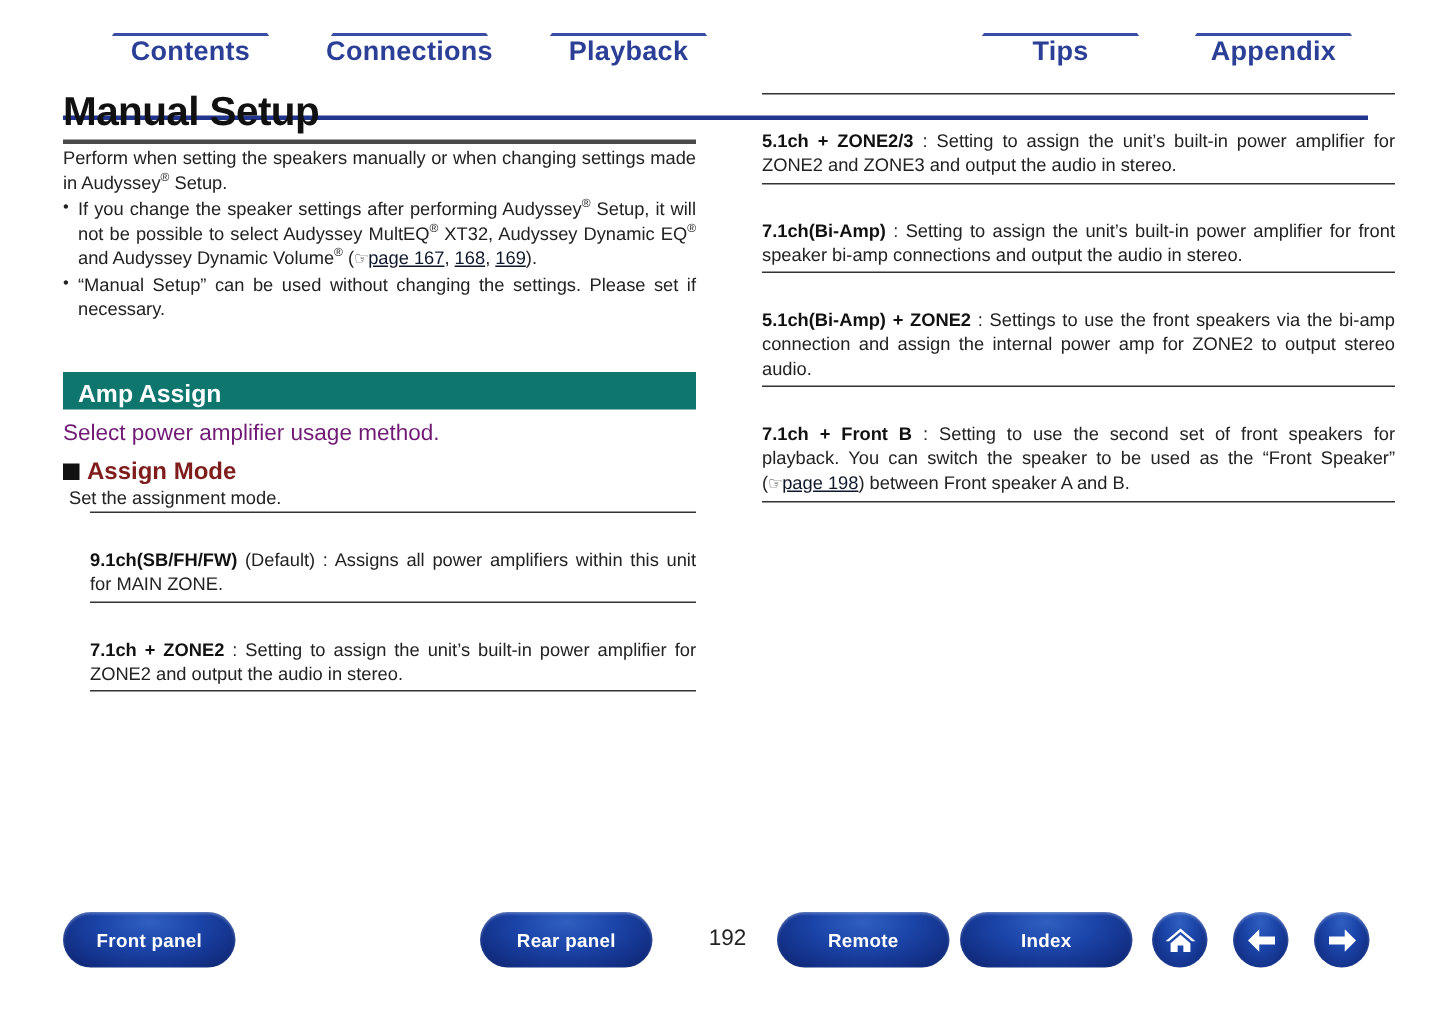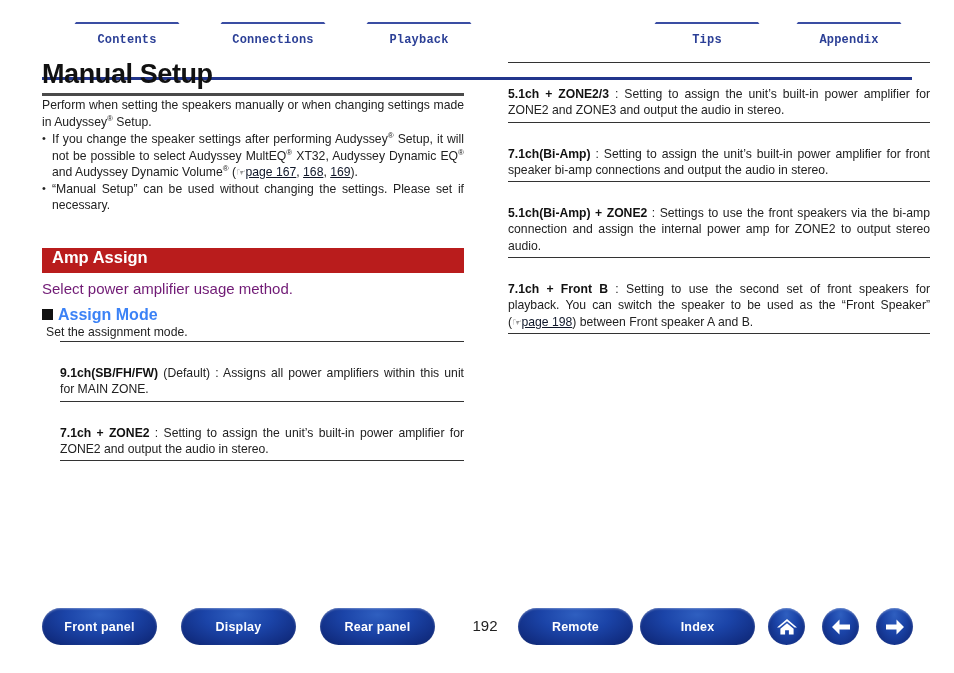--- a/index.html
+++ b/index.html
@@ -31,34 +31,32 @@
     width: 870px;
     height: 3px;
     background: #22358c;
   }
   .tab {
     position: absolute;
     top: 0;
     height: 36px;
     box-sizing: border-box;
     display: flex;
-    align-items: center;
     justify-content: center;
-    font-size: 12px;
+    font-size: 18px;
     font-weight: bold;
     letter-spacing: .2px;
     color: #2b3f96;
     border: 2px solid #3a4da3;
     border-bottom: none;
     border-radius: 26px 26px 0 0;
     background: #ffffff;
     
     clip-path: polygon(5% 100%, 20% 0%, 80% 0%, 95% 100%);
     padding-bottom: 2px;
-    font-family: Liberation Mono, monospace;
   }
   .tab.active {
     background: #1f3590;
     color: #ffffff;
     border-color: #1f3590;
   }
   .tab-contents    { left: 42px;  width: 170px; }
   .tab-connections { left: 188px; width: 170px; }
   .tab-playback    { left: 334px; width: 170px; }
   .tab-settings    { left: 480px; width: 170px; }
@@ -141,23 +139,23 @@
     color: #0f172a;
   }
 
   
   .section-bar {
     position: absolute;
     left: 42px;
     top: 248px;
     width: 422px;
     height: 25px;
-    background: #b91c1c;
+    background: #0f766e;
     display: flex;
-    align-items: flex-start;
+    align-items: flex-end;
     padding-left: 10px;
     box-sizing: border-box;
   }
   .section-bar .label {
     font-size: 16.5px;
     font-weight: bold;
     color: #ffffff;
     letter-spacing: 0px;
   }
   .section-intro {
@@ -176,21 +174,21 @@
     left: 42px;
     top: 305px;
     width: 422px;
   }
   .sub-heading {
     display: flex;
     align-items: center;
     gap: 5px;
     font-size: 16px;
     font-weight: bold;
-    color: #3b82f6;
+    color: #7f1d1d;
     line-height: 19px;
   }
   .sub-heading .sq {
     width: 11px;
     height: 11px;
     background: #111;
     display: inline-block;
     flex: 0 0 auto;
   }
   .sub-desc {
@@ -385,23 +383,20 @@
       </p>
     </div>
 
   </div>
 </div>
 
 <div class="footer">
   <div class="pill pill-front">
       <span>Front panel</span>
     </div>
-  <div class="pill pill-display">
-      <span>Display</span>
-    </div>
   <div class="pill pill-rear">
       <span>Rear panel</span>
     </div>
 
   <div class="pagenum">192</div>
 
   <div class="pill pill-remote">
       <span>Remote</span>
     </div>
   <div class="pill pill-index">

